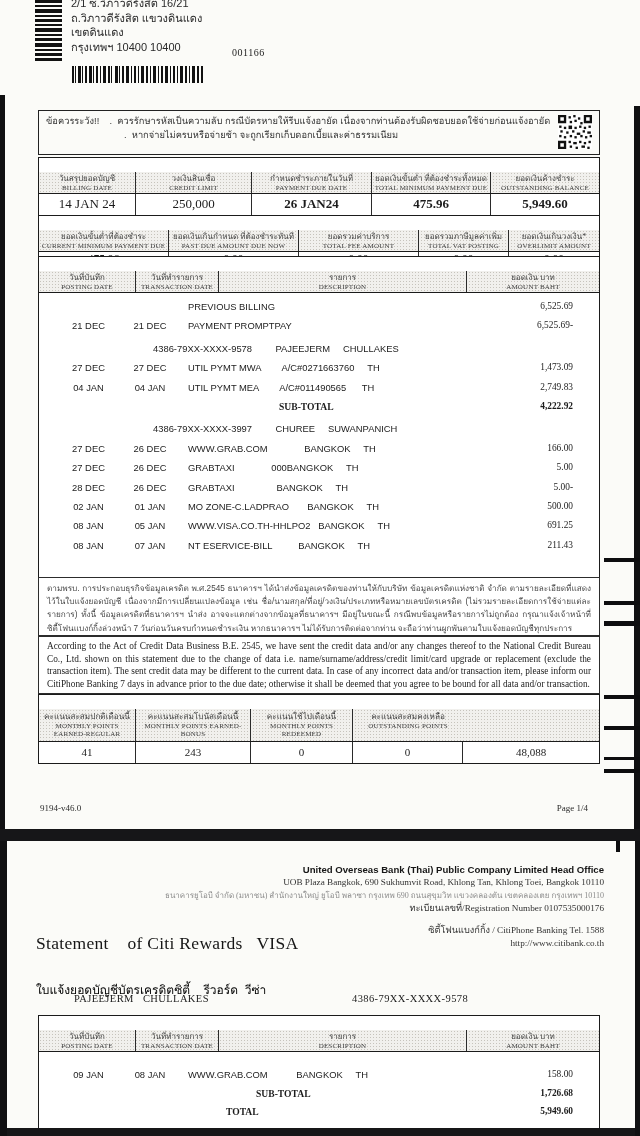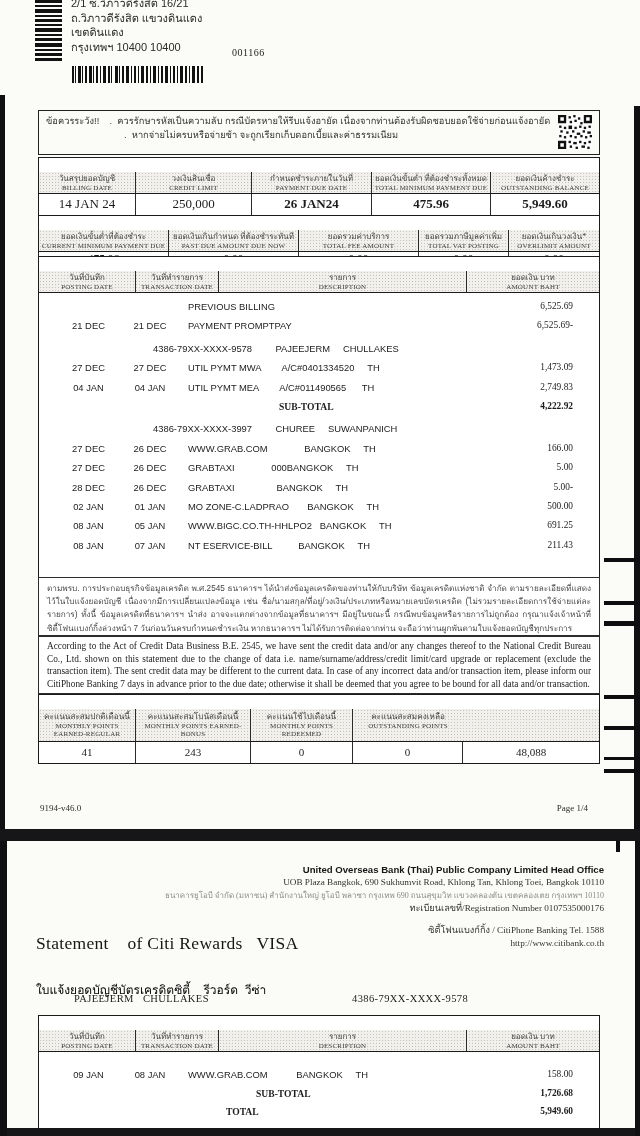--- a/index.html
+++ b/index.html
@@ -318,21 +318,21 @@
           </div>
           <div class="txrow" data-rowtype="card">
             <span class="c-post"></span>
             <span class="c-tran"></span>
             <span class="c-desc">4386-79XX-XXXX-9578         PAJEEJERM     CHULLAKES</span>
             <span class="c-amt"></span>
           </div>
           <div class="txrow" data-rowtype="tx">
             <span class="c-post">27 DEC</span>
             <span class="c-tran">27 DEC</span>
-            <span class="c-desc">UTIL PYMT MWA        A/C#0401334520     TH</span>
+            <span class="c-desc">UTIL PYMT MWA        A/C#0271663760     TH</span>
             <span class="c-amt">1,473.09</span>
           </div>
           <div class="txrow" data-rowtype="tx">
             <span class="c-post">04 JAN</span>
             <span class="c-tran">04 JAN</span>
             <span class="c-desc">UTIL PYMT MEA        A/C#011490565      TH</span>
             <span class="c-amt">2,749.83</span>
           </div>
           <div class="txrow" data-rowtype="subtotal">
             <span class="c-post"></span>
@@ -366,21 +366,21 @@
           </div>
           <div class="txrow" data-rowtype="tx">
             <span class="c-post">02 JAN</span>
             <span class="c-tran">01 JAN</span>
             <span class="c-desc">MO ZONE-C.LADPRAO       BANGKOK     TH</span>
             <span class="c-amt">500.00</span>
           </div>
           <div class="txrow" data-rowtype="tx">
             <span class="c-post">08 JAN</span>
             <span class="c-tran">05 JAN</span>
-            <span class="c-desc">WWW.BIGC.CO.TH-HHLPO2   BANGKOK     TH</span>
+            <span class="c-desc">WWW.VISA.CO.TH-HHLPO2   BANGKOK     TH</span>
             <span class="c-amt">691.25</span>
           </div>
           <div class="txrow" data-rowtype="tx">
             <span class="c-post">08 JAN</span>
             <span class="c-tran">07 JAN</span>
             <span class="c-desc">NT ESERVICE-BILL          BANGKOK     TH</span>
             <span class="c-amt">211.43</span>
           </div>
         </div>
     </div>

